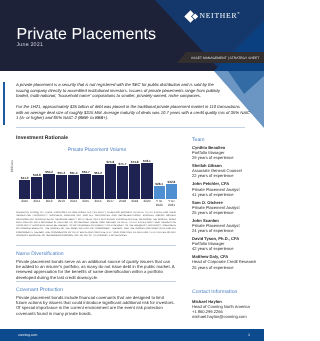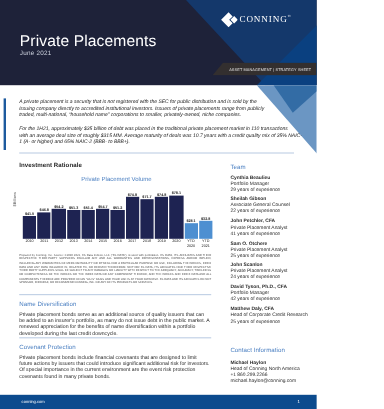--- a/index.html
+++ b/index.html
@@ -3,21 +3,21 @@
 <meta charset="utf-8">
 <style>
   * { margin:0; padding:0; box-sizing:border-box; }
   html,body { width:264px; height:341px; overflow:hidden; background:#fff; }
   body { font-family:"Liberation Sans", sans-serif; -webkit-font-smoothing:antialiased; text-rendering:geometricPrecision; font-smooth:never; }
   .page { position:relative; width:264px; height:341px; background:#fff; }
 
   
   .hdr { position:absolute; left:0; top:0; width:264px; height:71px; background:#1e2239; overflow:hidden; }
   .hdr svg { position:absolute; left:0; top:0; }
-  .title { position:absolute; left:16.5px; top:25.5px; font-size:13px; color:#fff; letter-spacing:0.1px; font-weight:400; }
+  .title { position:absolute; left:16.5px; top:25.5px; font-size:16px; color:#fff; letter-spacing:0.1px; font-weight:400; }
   .subtitle { position:absolute; left:16.5px; top:42px; font-size:5.3px; color:#cfd4e0; letter-spacing:0.2px; }
   .ribbon { position:absolute; left:177px; top:52px; width:87px; height:11px; background:#332f2f; color:#e8e8e8;
             font-size:3.2px; letter-spacing:0.1px; display:flex; align-items:center; padding:0 0 0 14px;
             clip-path: polygon(9px 0, 100% 0, 100% 100%, 0 100%); white-space:nowrap; }
 
   
   .logo { position:absolute; left:183.5px; top:9.5px; width:14.5px; height:13px; }
   .logo-txt { position:absolute; left:199.5px; top:10.8px; font-family:"Liberation Serif", serif; font-size:7.6px; letter-spacing:0.75px; color:#fff; }
   .logo-txt sup { font-size:3.2px; vertical-align:super; letter-spacing:0; }
 
@@ -70,21 +70,21 @@
     <svg width="264" height="71" viewBox="0 0 264 71">
       <polygon points="155,0 264,0 264,71 221,71" fill="#14386b"></polygon>
       <polygon points="264,21 264,71 214,71" fill="#0a4080"></polygon>
     </svg>
     <div class="logo">
       <svg width="14.5" height="13" viewBox="0 0 56 50">
         <path d="M25 1 L1 25 L25 49 L38 36 L27 25 L38 14 Z" fill="#ffffff"></path>
         <path d="M43 13 L55 25 L43 37 L31 25 Z" fill="#ffffff"></path>
       </svg>
     </div>
-    <div class="logo-txt"><span>CONNING</span><sup>®</sup></div>
+    <div class="logo-txt"><span>NEITHER</span><sup>®</sup></div>
     <div class="title">Private Placements</div>
     <div class="subtitle">June 2021</div>
     <div class="ribbon">ASSET MANAGEMENT | STRATEGY SHEET</div>
   </div>
 
   <svg class="decor" width="64" height="60" viewBox="0 0 64 60">
     <polygon points="14,0 64,0 64,57" fill="#6b96c3"></polygon>
     <polygon points="28,0 64,0 64,5 44,23" fill="#336ca5"></polygon>
   </svg>
 

